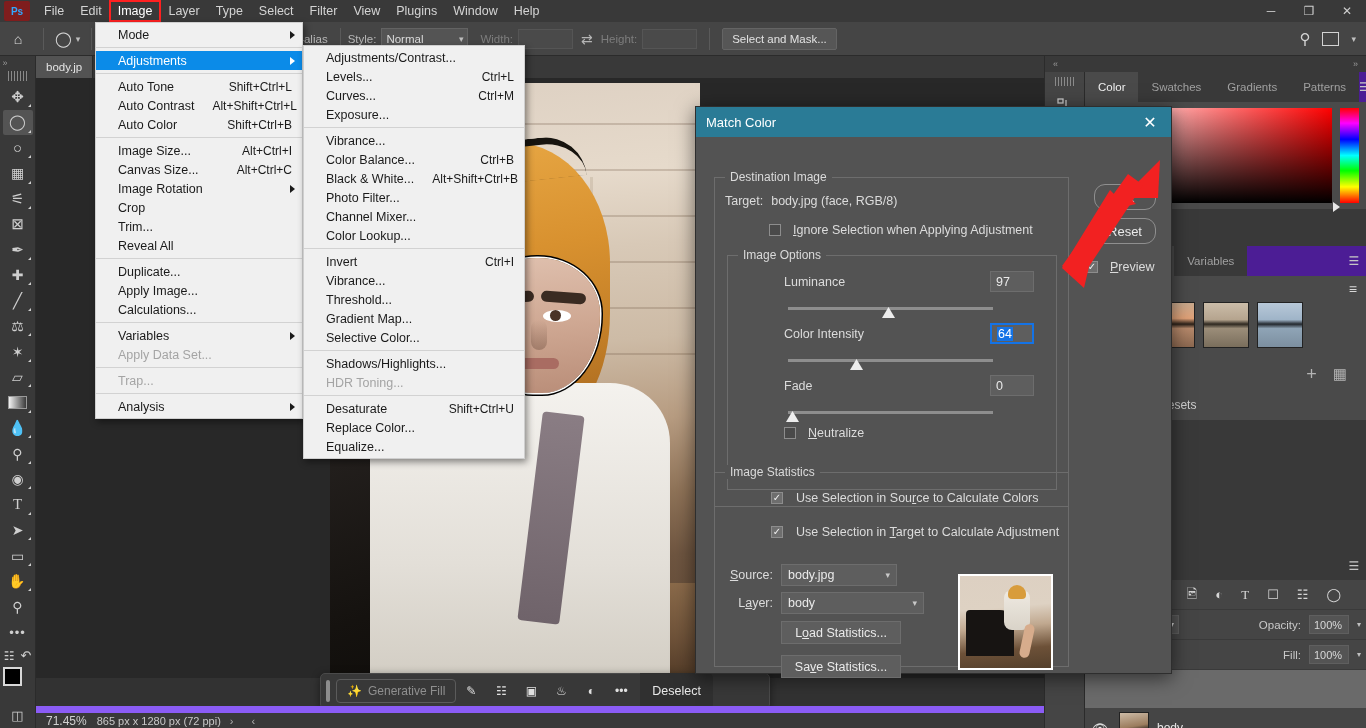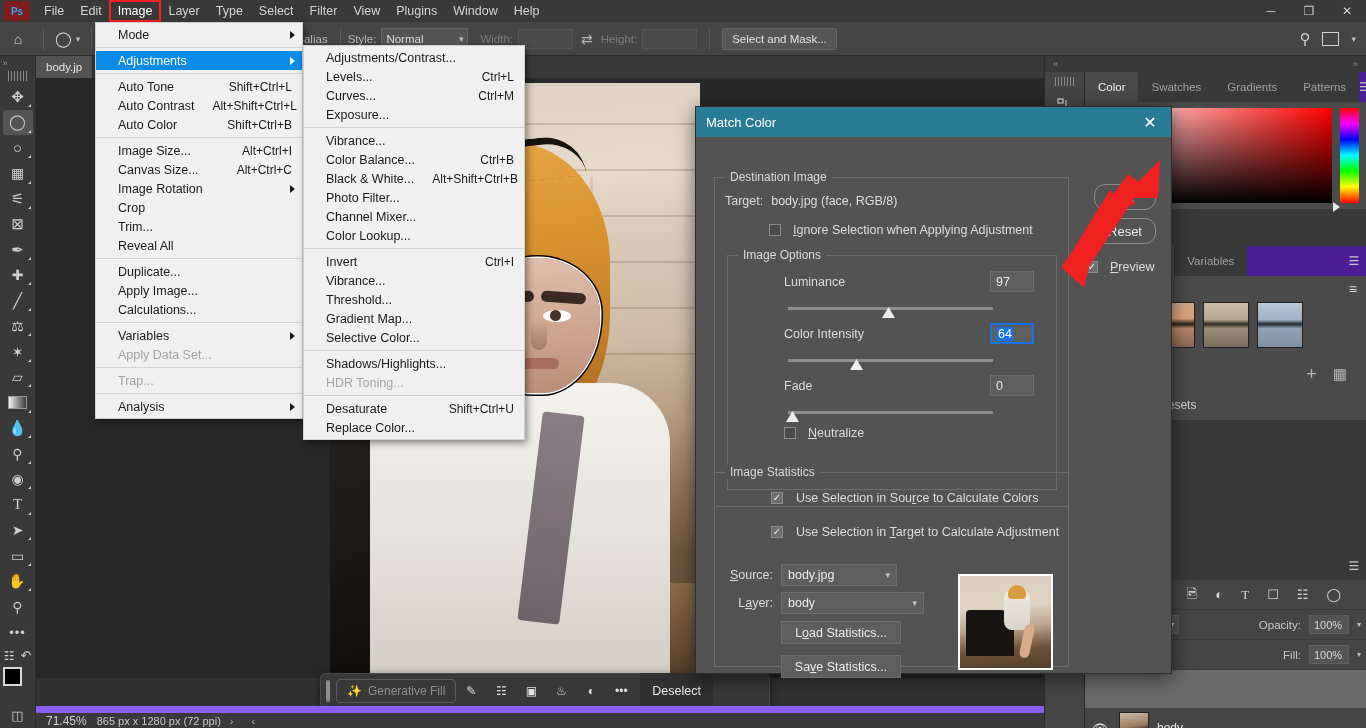--- a/index.html
+++ b/index.html
@@ -749,20 +749,23 @@
     <span>HDR Toning...</span>
     </div>
   <div class="msep"></div>
   <div class="mrow">
     <span>Desaturate</span>
     <span class="sc">Shift+Ctrl+U</span>
     </div>
   <div class="mrow">
     <span>Replace Color...</span>
     </div>
+  <div class="mrow">
+    <span>Equalize...</span>
+    </div>
 </div>
 
 <div id="dlg">
   <div id="dlg-title">
     <span>Match Color</span>
     <span id="dlg-close">✕</span>
   </div>
   <div id="dlg-body">
 
     <div class="grp" style="left:18px;top:40px;width:355px;height:330px;">

